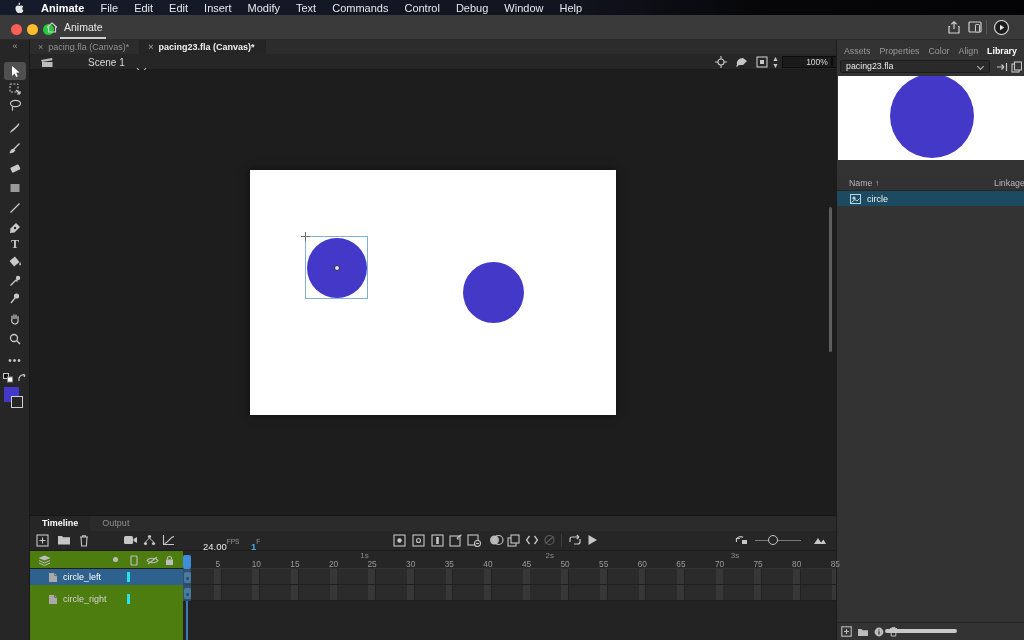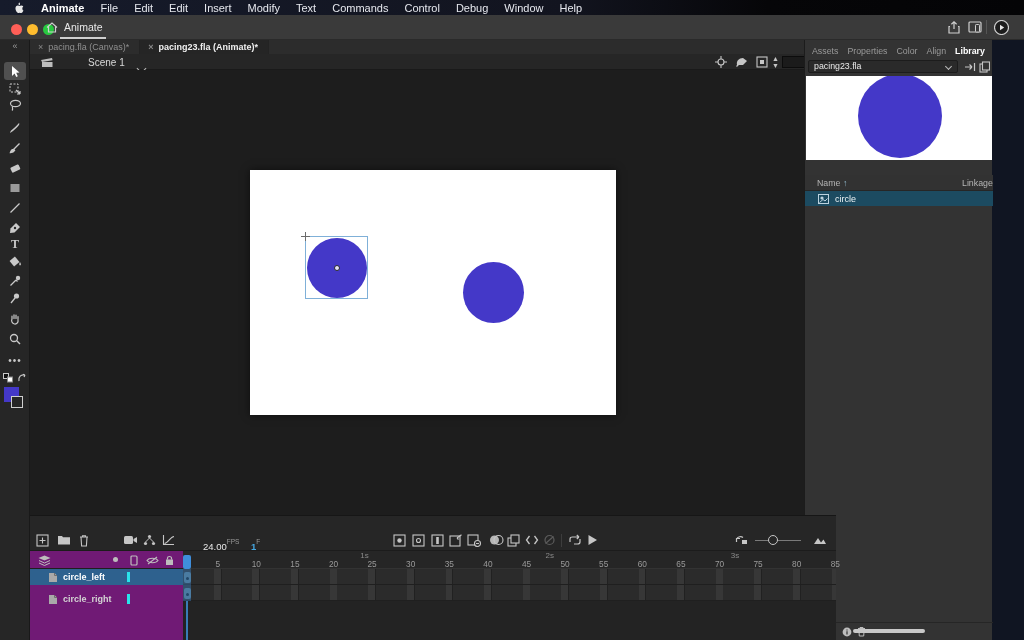--- a/index.html
+++ b/index.html
@@ -49,21 +49,21 @@
   .circle { position:absolute; border-radius:50%; }
   .sel-box { position:absolute; border:1px solid #7fb0d8; }
   .reg-plus { position:absolute; width:9px; height:9px; }
   .reg-plus:before, .reg-plus:after { content:""; position:absolute; background:#6b6b6b; }
   .reg-plus:before { left:4px; top:0; width:1px; height:9px; }
   .reg-plus:after { left:0; top:4px; width:9px; height:1px; }
   .tp-ring { position:absolute; width:6px; height:6px; border-radius:50%; border:1px solid #2a2a2a; background:rgba(255,255,255,.85); }
   .v-scroll { position:absolute; left:799px; top:137px; width:3px; height:145px; background:#5e5e5e; border-radius:2px; }
 
   
-  .rightpanel { position:absolute; left:804px; top:40px; width:188px; height:600px; background:#333333; border-left:1px solid #1c1c1c; }
+  .rightpanel { position:absolute; left:836px; top:40px; width:188px; height:600px; background:#333333; border-left:1px solid #1c1c1c; }
   .panel-tabs { position:absolute; left:0; top:3px; width:188px; height:15px; display:flex; gap:9px; padding-left:7px; align-items:center; }
   .panel-tab { font-size:8.8px; color:#9a9a9a; white-space:nowrap; }
   .panel-tab.active { color:#fff; font-weight:bold; }
   .burger { width:10px; height:8px; border-top:1.4px solid #9a9a9a; border-bottom:1.4px solid #9a9a9a; }
   .burger:before { content:""; display:block; margin-top:2.4px; height:1.4px; background:#9a9a9a; }
   .lib-select { position:absolute; left:3px; top:20px; width:150px; height:13px; background:#2a2a2a; border:1px solid #1c1c1c; border-radius:2px; color:#e8e8e8; font-size:8.8px; line-height:11px; padding-left:5px; }
   .lib-preview { position:absolute; left:1px; top:36px; width:186px; height:84px; background:#ffffff; overflow:hidden; }
   .items-bar { position:absolute; left:0; top:120px; width:188px; height:15px; background:#2d2d2d; border-top:1px solid #1f1f1f; border-bottom:1px solid #1f1f1f; }
   .items-count { position:absolute; left:6px; top:3px; font-size:8.8px; color:#c2c2c2; }
   .search-box { position:absolute; left:98px; top:2px; width:86px; height:11px; border:1px solid #9a9a9a; border-radius:6px; background:#1d1d1d; display:flex; align-items:center; padding-left:3px; }
@@ -78,21 +78,21 @@
   .tl-tabs { position:absolute; left:0; top:0; width:806px; height:15px; background:#2b2b2b; display:flex; align-items:center; }
   .tl-tab { font-size:9px; color:#8d8d8d; padding:0 12px; height:15px; line-height:15px; }
   .tl-tab.active { color:#fff; font-weight:bold; background:#262626; }
   .tl-controls { position:absolute; left:0; top:15px; width:806px; height:20px; background:#262626; border-bottom:1px solid #1c1c1c; }
   .tc { position:absolute; top:3px; color:#c6c6c6; }
   .tc.dim { color:#5c5c5c; }
   .fps-val { font-size:9.5px; color:#e8e8e8; }
   .sup { font-size:6.5px; color:#9a9a9a; vertical-align:super; }
   .cur-frame { font-size:9.5px; color:#45a7e0; font-weight:bold; }
   .tl-body { position:absolute; left:0; top:35px; width:806px; height:90px; }
-  .layer-panel { position:absolute; left:0; top:0; width:153px; height:90px; background:#701a75;font-weight:bold; }
+  .layer-panel { position:absolute; left:0; top:0; width:153px; height:90px; background:#4d7c0f; }
   .layer-head { position:absolute; left:0; top:0; width:153px; height:18px; border-bottom:1px solid #1f1f1f; color:#bdbdbd; }
   .layer-row { position:absolute; left:0; width:153px; height:16px; display:flex; align-items:center; gap:5px; padding-left:18px; color:#d4d4d4; }
   .layer-row.selected { background:#2e618e; color:#fff; }
   .layer-row .layer-name { font-size:9px; }
   .layer-row .color-bar { position:absolute; left:97px; top:3px; width:3px; height:10px; background:#2ae2ea; }
   .frame-area { position:absolute; left:153px; top:0; width:653px; height:90px; background:#232323; }
   .frame-ruler { position:absolute; left:0; top:0; width:653px; height:18px; background:#262626; border-bottom:1px solid #333; }
   .ruler-num { position:absolute; top:8px; width:18px; text-align:center; font-size:8.3px; color:#9a9a9a; }
   .sec-label { position:absolute; top:0px; font-size:8px; color:#8a8a8a; }
   .frame-rows { position:absolute; left:0; top:18px; width:653px; height:32px;
@@ -249,21 +249,21 @@
     <span class="abs" style="left:11px;top:356px;width:12px;height:12px;border:1.5px solid #cfcfcf;background:#262626"></span>
   </div>
 
   <div class="doc-tabbar" id="doc-tabs">
       <div class="doc-tab">
         <span class="tab-close">×</span>
         <span class="tab-label">pacing.fla (Canvas)*</span>
       </div>
       <div class="doc-tab active">
         <span class="tab-close">×</span>
-        <span class="tab-label">pacing23.fla (Animate)*</span>
+        <span class="tab-label">pacing23.fla (Canvas)*</span>
       </div>
     </div>
 
   <div class="scenebar">
     <svg class="abs" style="left:10px;top:2px" width="14" height="12" viewBox="0 0 14 12">
       <path d="M1 4 L12 2 L12.6 4.2 L2 6 Z M2 6 H12.5 V11 H2 Z" fill="#bdbdbd"></path>
     </svg>
     <span class="scene-name">Scene 1</span>
     <span class="abs" style="left:108px;top:4px"><span class="chev"></span></span>
     <svg class="abs" style="left:685px;top:2px" width="12" height="12" viewBox="0 0 12 12">
@@ -349,20 +349,24 @@
         </svg>
       <svg width="9" height="11" viewBox="0 0 9 11">
           <path d="M1 2.5 H8 M3 2.5 V1.5 H6 V2.5 M1.8 2.5 L2.3 10 H6.7 L7.2 2.5" fill="none" stroke="#bdbdbd" stroke-width="1"></path>
         </svg>
     </div>
     <span class="lib-hscroll"></span>
 
   </div>
 
   <div class="timeline">
+    <div class="tl-tabs" id="tl-tabs">
+        <span class="tl-tab active">Timeline</span>
+        <span class="tl-tab">Output</span>
+      </div>
     <span class="abs" style="right:8px;top:4px"><span class="burger"></span></span>
 
     <div class="tl-controls">
       <svg class="tc" style="left:6px" width="13" height="13" viewBox="0 0 13 13">
           <rect x="1" y="1" width="11" height="11" fill="none" stroke="currentColor" stroke-width="1.1"></rect>
           <path d="M6.5 3.5 V9.5 M3.5 6.5 H9.5" stroke="currentColor" stroke-width="1.1"></path>
         </svg>
       <svg class="tc" style="left:27px" width="14" height="12" viewBox="0 0 14 12">
           <path d="M1 2 H5 L6 3.3 H13 V10.5 H1 Z" fill="currentColor"></path>
         </svg>

